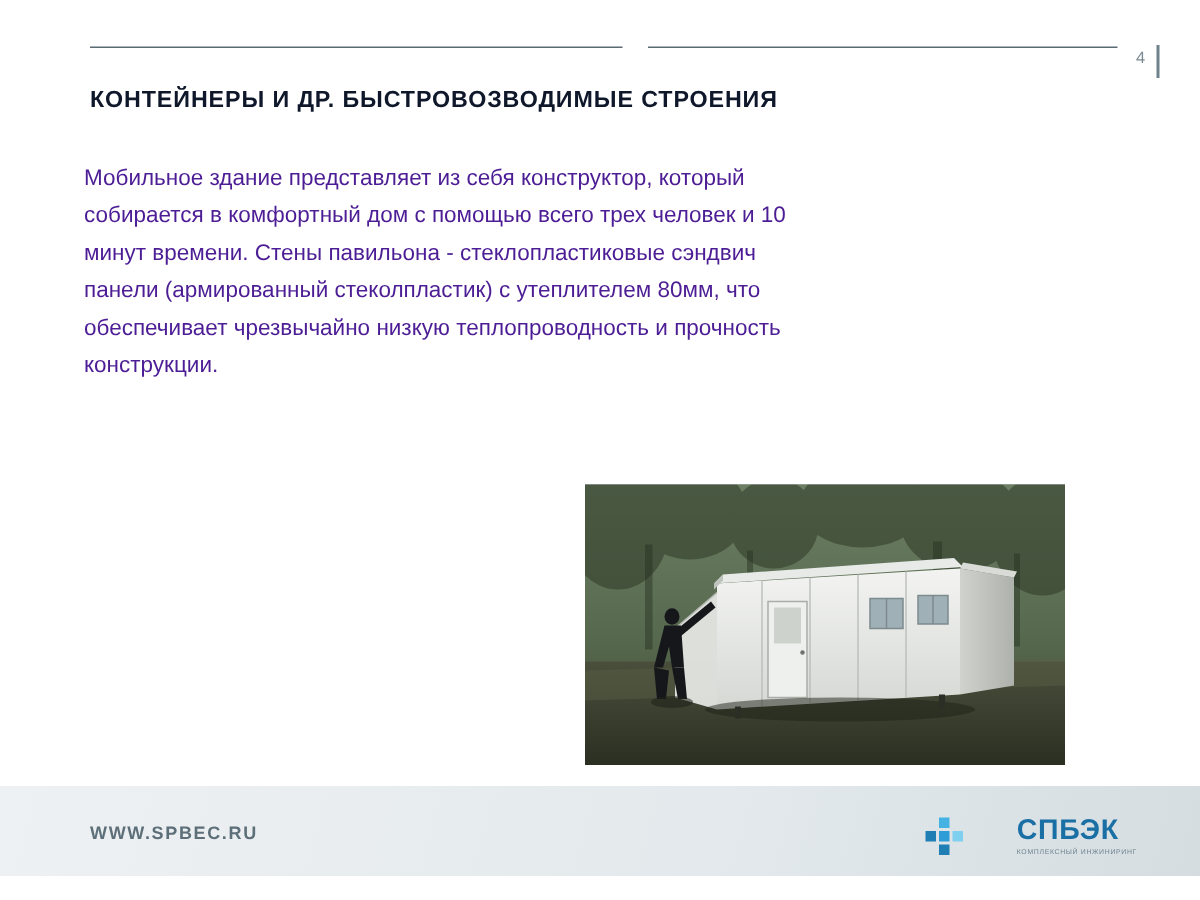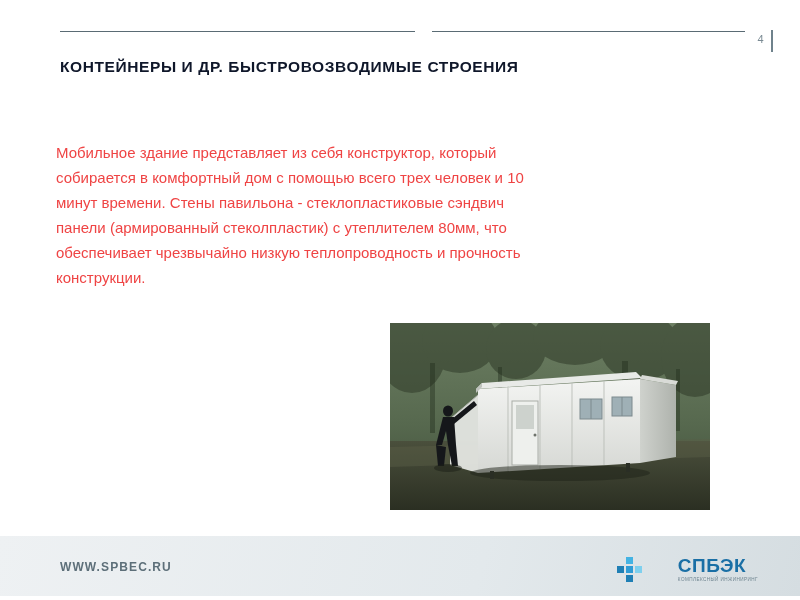--- a/index.html
+++ b/index.html
@@ -68,22 +68,21 @@
   }
 
   
   .body-text {
     position: absolute;
     left: 56px;
     top: 106px;
     width: 470px;
     font-size: 15px;
     line-height: 25px;
-    color: #ef4444;
-    margin-top: 34px;
+    color: #4c1d95;
   }
   .body-text p {
     margin: 0;
   }
 
   
   .photo {
     position: absolute;
     left: 390px;
     top: 323px;
@@ -91,21 +90,21 @@
     height: 187px;
     overflow: hidden;
     background: #2b3a2a;
   }
   .photo svg { display: block; }
 
   
   .footer {
     position: absolute;
     left: 0;
-    bottom: 4px;
+    bottom: 16px;
     width: 800px;
     height: 60px;
     background: linear-gradient(90deg, #e9edef 0%, #dfe5e8 45%, #cfd8dd 100%);
   }
   .footer-accent {
     position: absolute;
     left: 0;
     bottom: 0;
     width: 800px;
     height: 60px;

